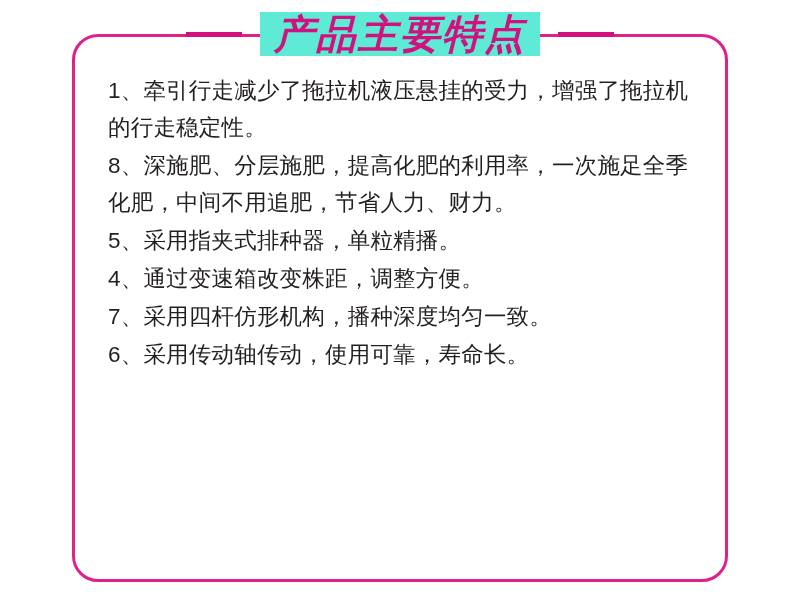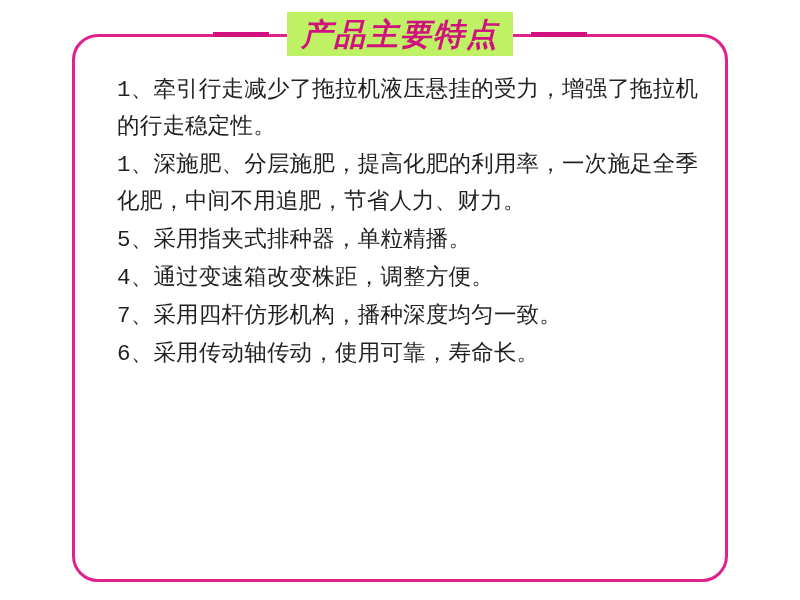--- a/index.html
+++ b/index.html
@@ -43,64 +43,64 @@
     gap: 18px;
   }
 
   .title-rule {
     width: 56px;
     height: 5px;
     background: #d1127e;
   }
 
   .title-text {
-    background: #bef264;
+    background: #5eead4;
     padding: 0 14px;
     color: #d1127e;
     font-family: "DejaVu Sans", "Liberation Sans", sans-serif;
-    font-size: 31px;
+    font-size: 40px;
     font-weight: bold;
     font-style: italic;
     letter-spacing: 2px;
     line-height: 44px;
     white-space: nowrap;
   }
 
   .content {
     position: absolute;
     left: 108px;
     top: 72px;
     width: 592px;
     color: #231f20;
     font-size: 22.5px;
     line-height: 37px;
   }
 
   .item {
-    margin: 0 0 1px 9px;
+    margin: 0 0 1px 0;
     text-indent: 0;
-    font-family: Liberation Mono, monospace;
+    font-family: Liberation Sans, sans-serif;
     letter-spacing: 0.2px;
   }
 </style>
 </head>
 <body>
 
 <div class="poster">
 
   <div class="frame"></div>
 
   <div class="title-wrap">
     <span class="title-rule"></span>
     <span class="title-text">产品主要特点</span>
     <span class="title-rule"></span>
   </div>
 
   <div class="content">
     <p class="item">1、牵引行走减少了拖拉机液压悬挂的受力，增强了拖拉机的行走稳定性。</p>
-    <p class="item">1、深施肥、分层施肥，提高化肥的利用率，一次施足全季化肥，中间不用追肥，节省人力、财力。</p>
+    <p class="item">8、深施肥、分层施肥，提高化肥的利用率，一次施足全季化肥，中间不用追肥，节省人力、财力。</p>
     <p class="item">5、采用指夹式排种器，单粒精播。</p>
     <p class="item">4、通过变速箱改变株距，调整方便。</p>
     <p class="item">7、采用四杆仿形机构，播种深度均匀一致。</p>
     <p class="item">6、采用传动轴传动，使用可靠，寿命长。</p>
   </div>
 
 </div>
 
 </body></html>

